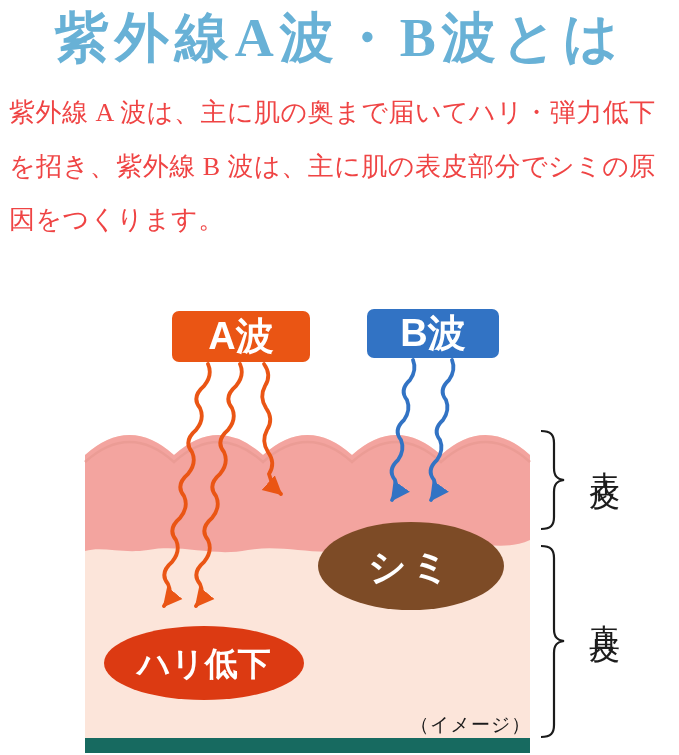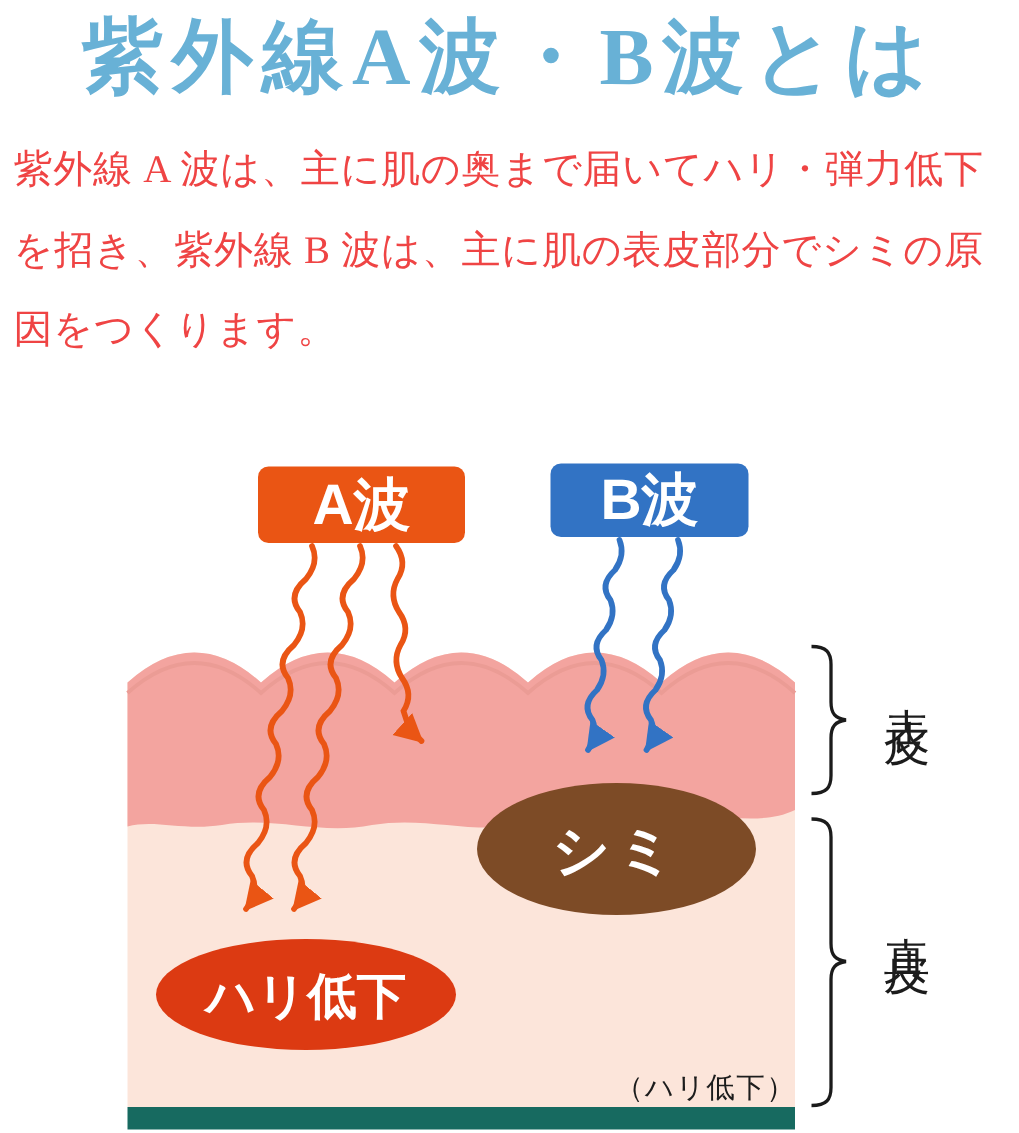--- a/index.html
+++ b/index.html
@@ -105,15 +105,15 @@
     <rect x="367" y="309" width="132" height="49" rx="7" fill="#3273c4"></rect>
     <text class="box-text" x="433" y="346" font-size="38">B波</text>
 
     <path class="bracket" d="M541 431 C551 431 554 435 554 443 L554 468 C554 476 557 479 564 480 C557 481 554 484 554 492 L554 517 C554 525 551 529 541 529"></path>
     <path class="bracket" d="M541 546 C551 546 554 550 554 558 L554 629 C554 637 557 640 564 641 C557 642 554 645 554 653 L554 725 C554 733 551 737 541 737"></path>
   </svg>
 
   <div class="v-label" style="left:589px; top:447px;">表皮</div>
   <div class="v-label" style="left:589px; top:600px;">真皮</div>
 
-  <div class="caption" style="left:410px; top:712px;">（ハリ低下）</div>
+  <div class="caption" style="left:410px; top:712px;">（イメージ）</div>
 
 </div>
 
 </body></html>

